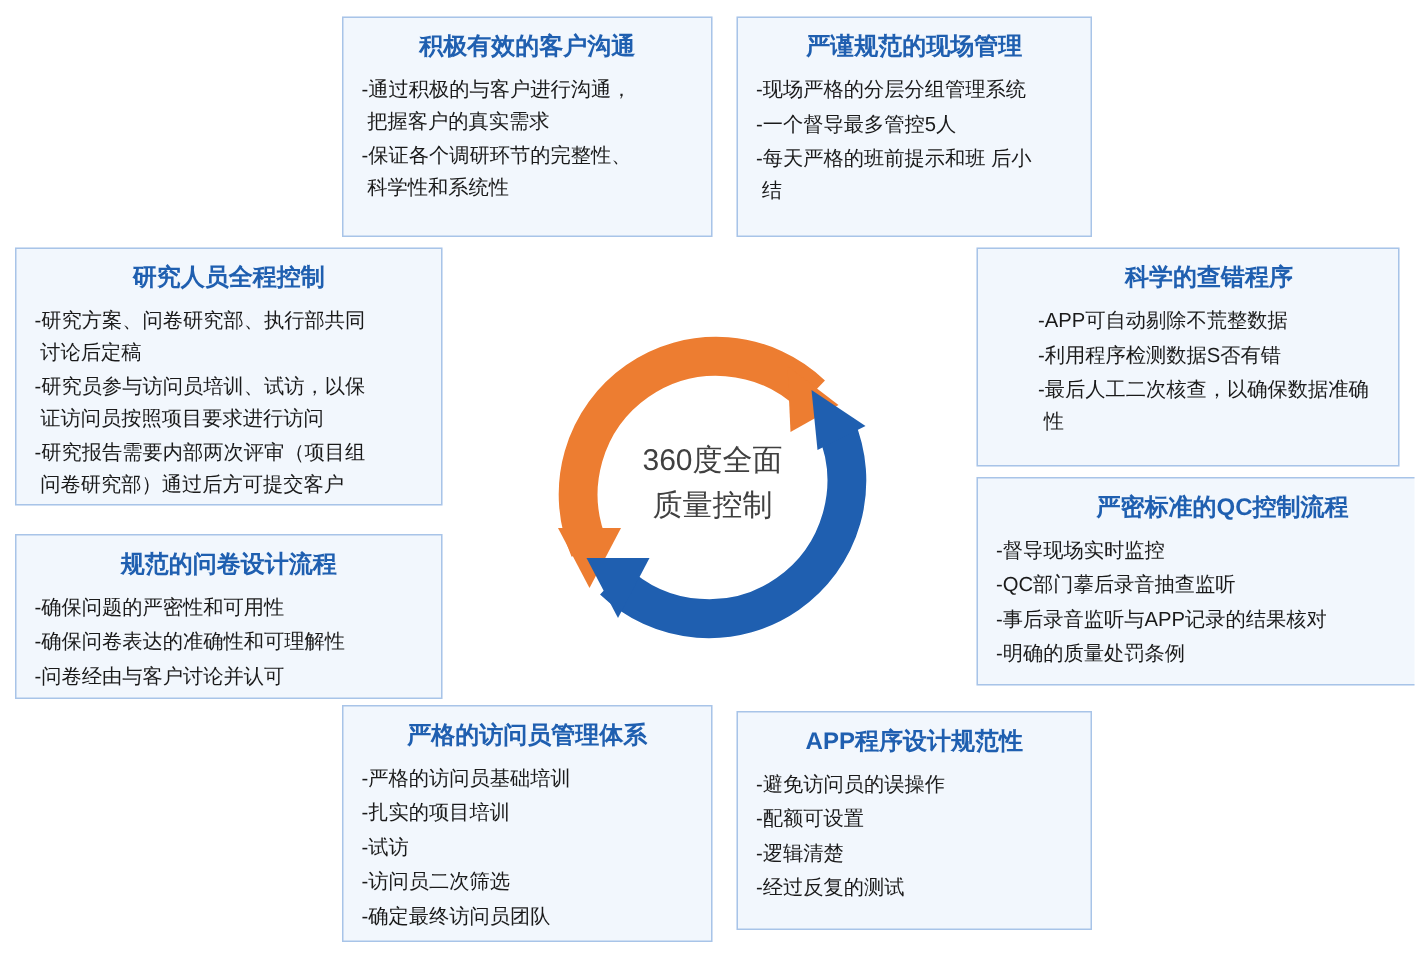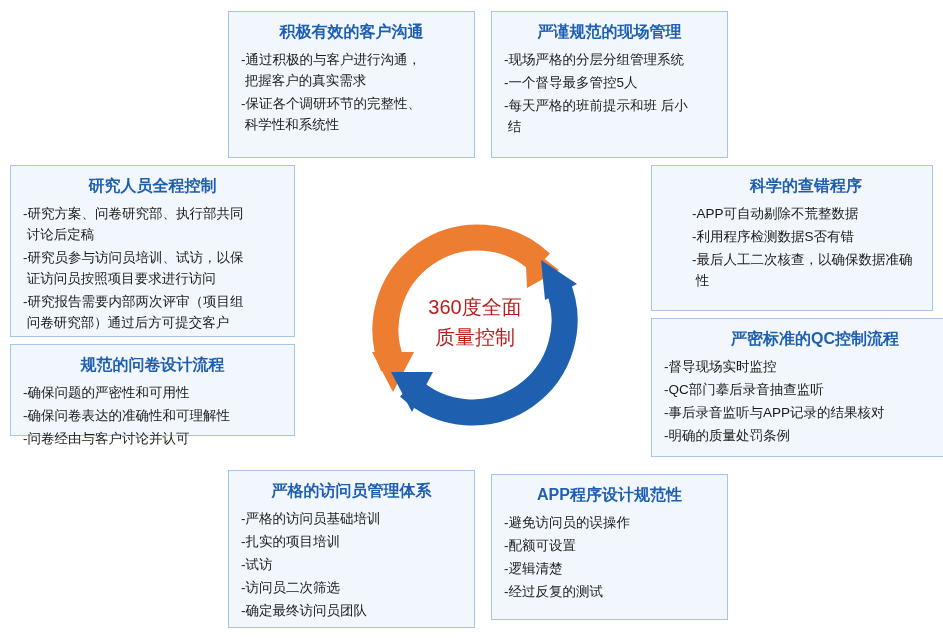--- a/index.html
+++ b/index.html
@@ -38,21 +38,21 @@
     font-size: 13.5px;
     line-height: 1.55;
     margin-bottom: 2px;
     white-space: pre-wrap;
   }
   
   #card-customer-comm { left: 228px; top: 11px; width: 247px; height: 147px; }
   #card-site-mgmt     { left: 491px; top: 11px; width: 237px; height: 147px; }
   #card-researcher    { left: 10px;  top: 165px; width: 285px; height: 172px; }
   #card-error-check   { left: 651px; top: 165px; width: 282px; height: 146px; padding-left: 40px; }
-  #card-questionnaire { left: 10px;  top: 344px; width: 285px; height: 92px; }
+  #card-questionnaire { left: 10px;  top: 356px; width: 285px; height: 110px; }
   #card-qc-process    { left: 651px; top: 318px; width: 328px; height: 139px; }
   #card-interviewer   { left: 228px; top: 470px; width: 247px; height: 158px; }
   #card-app-design    { left: 491px; top: 474px; width: 237px; height: 146px; }
 
   #center {
     position: absolute;
     left: 345px;
     top: 200px;
     width: 260px;
     height: 250px;
@@ -62,21 +62,21 @@
     left: 0;
     top: 0;
   }
   #center-label {
     position: absolute;
     left: 0;
     top: 92px;
     width: 260px;
     text-align: center;
     font-size: 20px;
-    color: #b91c1c;
+    color: #404040;
     line-height: 1.5;
     white-space: pre-line;
   }
 </style>
 </head>
 <body>
 
 <div id="canvas">
 
   <div class="card" id="card-customer-comm">

